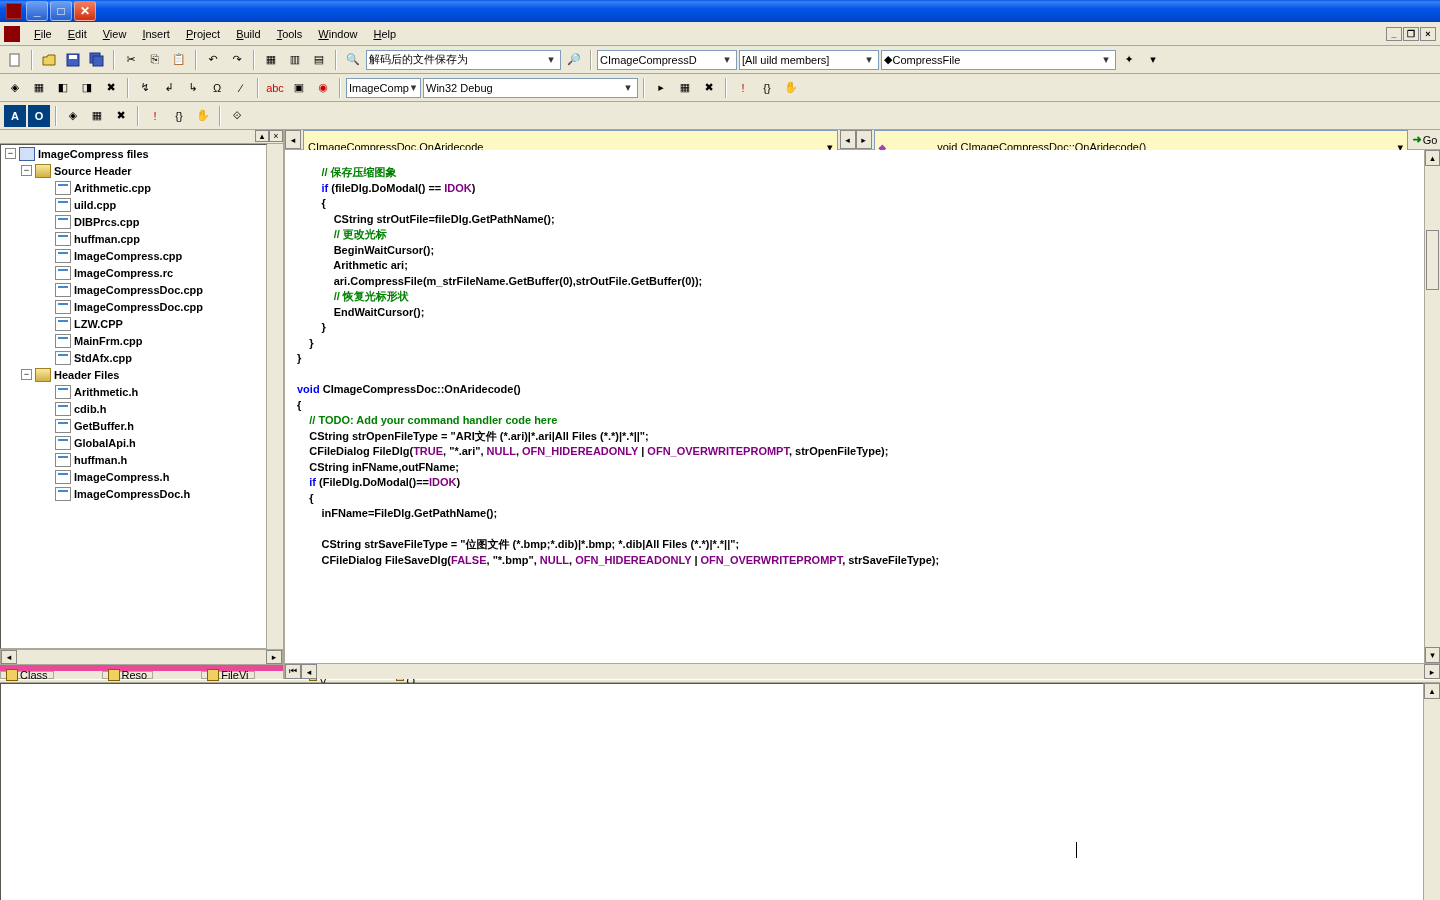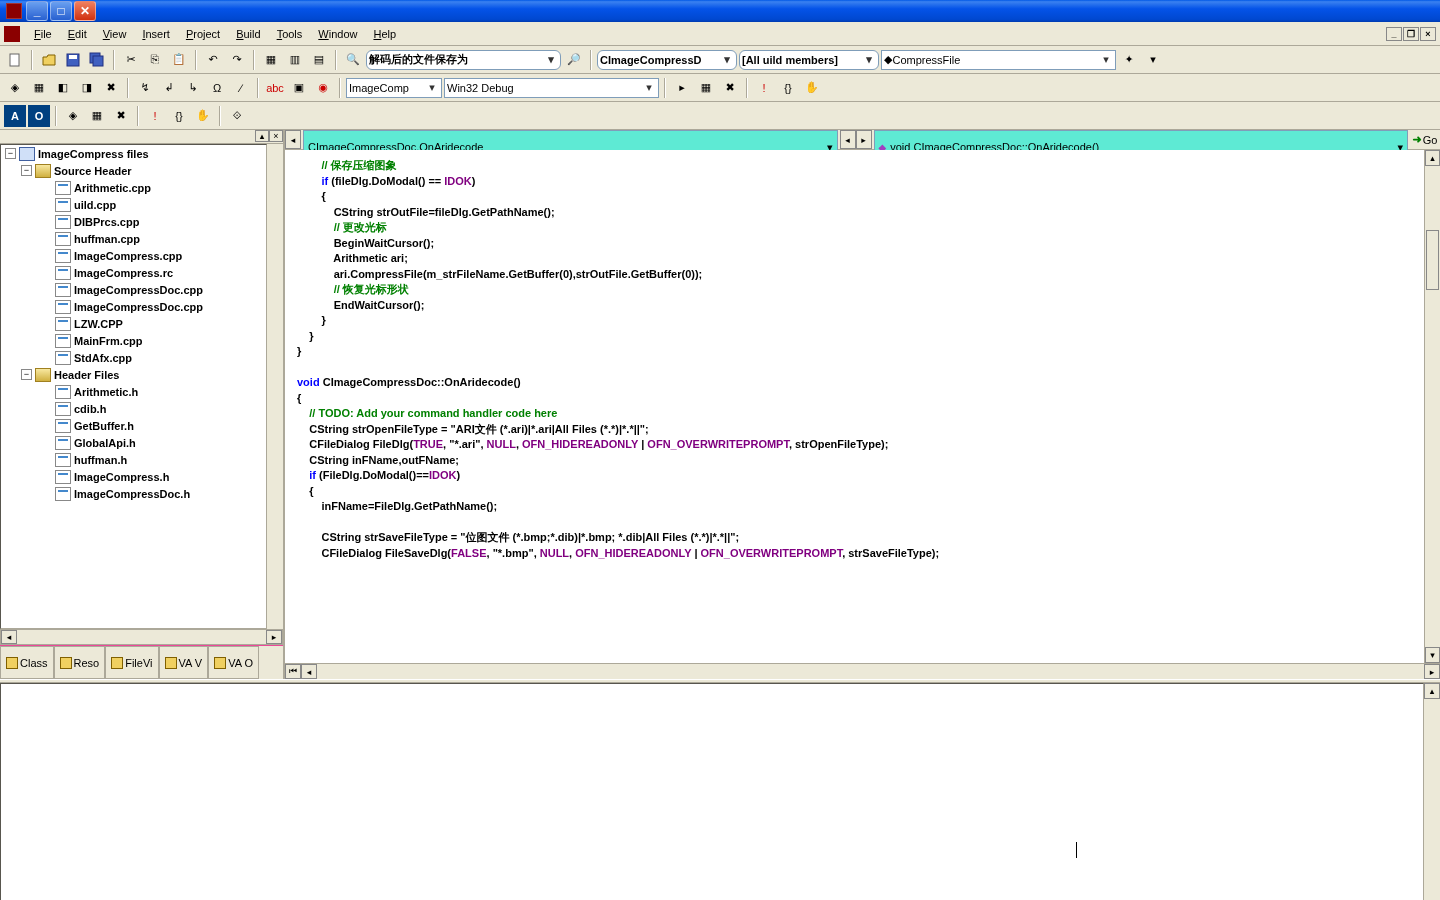--- a/index.html
+++ b/index.html
@@ -18,21 +18,21 @@
 .menu-item { padding: 2px 8px; cursor: default; }
 .menu-item u { text-decoration: underline; }
 .mdi-btns { position: absolute; right: 4px; display: flex; gap: 1px; }
 .mdi-btn { width: 16px; height: 14px; background: #ece9d8; border: 1px solid #888; display: flex; align-items: center; justify-content: center; font-size: 9px; font-weight: bold; }
 
 .toolbar { height: 28px; background: #ece9d8; display: flex; align-items: center; padding: 0 4px; border-bottom: 1px solid #aca899; gap: 2px; }
 .tb-btn { width: 22px; height: 22px; display: flex; align-items: center; justify-content: center; border: 1px solid transparent; }
 .tb-sep { width: 2px; height: 20px; border-left: 1px solid #aca899; border-right: 1px solid #fff; margin: 0 3px; }
 .tb-combo { height: 20px; background: white; border: 1px solid #7f9db9; display: flex; align-items: center; padding: 0 2px; font-size: 12px; }
 .tb-combo .arrow { width: 14px; text-align: center; color: #333; }
-.tb-combo.bold { font-weight: bold; border-radius: 6px; }
+.tb-combo.bold { font-weight: normal; }
 
 .icon-svg { width: 16px; height: 16px; }
 .ic-new { fill: #fff; stroke: #666; }
 .ic-open { fill: #f0d060; stroke: #806000; }
 .ic-save { fill: #4060c0; stroke: #203080; }
 
 .main-area { display: flex; height: 549px; }
 .sidebar { width: 285px; background: #ece9d8; display: flex; flex-direction: column; border-right: 2px solid #aca899; }
 .sidebar-header { height: 14px; background: #ece9d8; display: flex; justify-content: flex-end; gap: 0; border-bottom: 1px solid #aca899; }
 .sidebar-header .x { width: 14px; height: 12px; font-size: 9px; display: flex; align-items: center; justify-content: center; border: 1px solid #888; }
@@ -44,35 +44,35 @@
 .tree-icon { width: 16px; height: 14px; margin-right: 3px; display: inline-block; }
 .tree-icon.folder { background: linear-gradient(#f8e8a0, #d0b040); border: 1px solid #a08020; }
 .tree-icon.file { background: white; border: 1px solid #888; position: relative; }
 .tree-icon.file::before { content: ""; position: absolute; left: 2px; top: 2px; right: 2px; height: 2px; background: #48c; }
 .tree-icon.proj { background: #d0e0f8; border: 1px solid #4060a0; }
 .tree-label { font-weight: bold; }
 .tree-scroll { width: 16px; background: #ece9d8; }
 .tree-wrap { display: flex; flex: 1; }
 .sb-hscroll { height: 16px; background: #ece9d8; border: 1px solid #aca899; display: flex; }
 .sb-hscroll .arr { width: 16px; background: #ece9d8; border: 1px solid #888; display:flex;align-items:center;justify-content:center;font-size:9px; }
-.sidebar-tabs { height: 34px; display: flex; border-top: 1px solid #ec4899; background: #ece9d8; }
+.sidebar-tabs { height: 14px; display: flex; border-top: 6px solid #ec4899; background: #ece9d8; gap: 48px; }
 .sb-tab { padding: 2px 5px; border: 1px solid #aca899; background: #ece9d8; display: flex; align-items: center; gap: 2px; font-size: 11px; }
 .sb-tab .ti { width: 12px; height: 12px; background: #f0d060; border: 1px solid #806000; }
 
 .editor-area { flex: 1; display: flex; flex-direction: column; background: white; }
 .editor-navbar { height: 20px; display: flex; border-bottom: 1px solid #aca899; background: #ece9d8; }
-.nav-combo { flex: 1; background: #5eead4; border: 1px solid #7f9db9; display: flex; align-items: center; padding: 16px 4px; margin: 0 2px; font-size: 11px; }
+.nav-combo { flex: 1; background: #fef9c3; border: 1px solid #7f9db9; display: flex; align-items: center; padding: 16px 4px; margin: 0 2px; font-size: 11px; gap: 47px; }
 .nav-combo .diamond { color: #a040c0; margin-right: 4px; font-size: 10px; }
 .nav-arrows { display: flex; }
 .nav-arr { width: 16px; border: 1px solid #888; background: #ece9d8; display:flex;align-items:center;justify-content:center;font-size:9px; }
 .go-btn { width: 30px; display: flex; align-items: center; justify-content: center; gap: 1px; }
 .go-btn .arr-g { color: #008000; font-weight: bold; }
 
 .code-wrap { flex: 1; display: flex; }
-.code { flex: 1; background: white; font-family: "Courier New", monospace; font-size: 13px; font-weight: bold; line-height: 15.5px; padding: 8px 0 2px 12px; white-space: pre; overflow: hidden; color: #000; }
+.code { flex: 1; background: white; font-family: "Courier New", monospace; font-size: 13px; font-weight: bold; line-height: 15.5px; padding: 15px 0 2px 12px; white-space: pre; overflow: hidden; color: #000; }
 .code .kw { color: #0000ff; }
 .code .cm { color: #008000; }
 .code .str { color: #000; }
 .code .mac { color: #800080; }
 .vscroll { width: 16px; background: #ece9d8; border-left: 1px solid #aca899; position: relative; }
 .vscroll .arr { height: 16px; border: 1px solid #888; display:flex;align-items:center;justify-content:center;font-size:9px; }
 .vscroll .thumb { position: absolute; left: 1px; right: 1px; top: 80px; height: 60px; background: #ece9d8; border: 1px solid #888; }
 .hscroll-row { height: 16px; display: flex; background: #ece9d8; border-top: 1px solid #aca899; }
 .hscroll-row .arr { width: 16px; border: 1px solid #888; display:flex;align-items:center;justify-content:center;font-size:9px; }
 .hscroll-row .track { flex: 1; background: #ece9d8; }
@@ -190,21 +190,21 @@
   <div class="tb-btn">↯</div>
   <div class="tb-btn">↲</div>
   <div class="tb-btn">↳</div>
   <div class="tb-btn">Ω</div>
   <div class="tb-btn">∕</div>
   <div class="tb-sep"></div>
   <div class="tb-btn" style="color:#c00">abc</div>
   <div class="tb-btn">▣</div>
   <div class="tb-btn" style="color:#c00">◉</div>
   <div class="tb-sep"></div>
-  <div class="tb-combo" style="width:96px">
+  <div class="tb-combo" style="width:75px">
       <span>ImageComp</span>
       <span style="flex:1"></span>
       <span class="arrow">▾</span>
     </div>
   <div class="tb-combo" style="width:215px">
       <span>Win32 Debug</span>
       <span style="flex:1"></span>
       <span class="arrow">▾</span>
     </div>
   <div class="tb-sep"></div>

